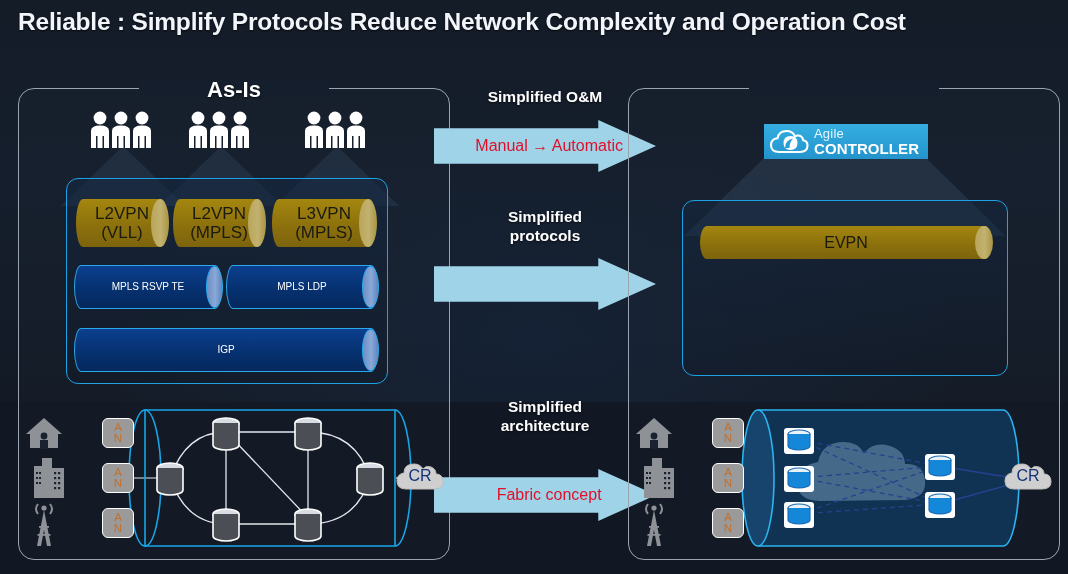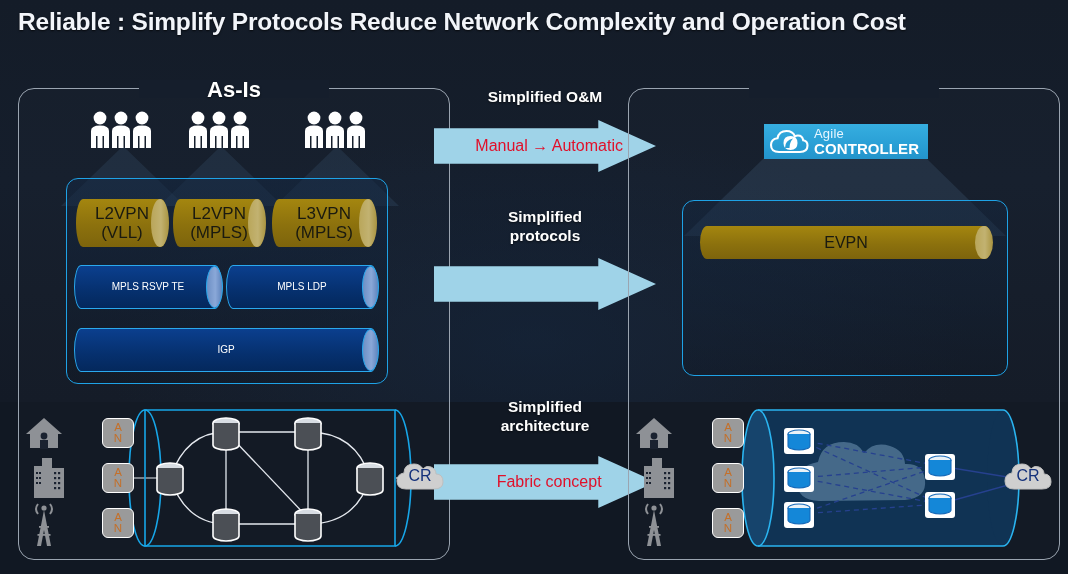--- a/index.html
+++ b/index.html
@@ -128,21 +128,21 @@
     line-height: 1.22;
     text-shadow: 0 1px 2px rgba(0,0,0,0.6);
   }
   #mid-label-1 { left: 440px; top: 88px;  width: 210px; }
   #mid-label-2 { left: 440px; top: 208px; width: 210px; }
   #mid-label-3 { left: 440px; top: 398px; width: 210px; }
 
   .arrow-wrap { position: absolute; height: 52px; }
   #arrow-1 { left: 434px; top: 120px; width: 222px; }
   #arrow-2 { left: 434px; top: 258px; width: 222px; }
-  #arrow-3 { left: 434px; top: 456px; width: 222px; }
+  #arrow-3 { left: 434px; top: 469px; width: 222px; }
 
   .arrow-shape {
     position: absolute; inset: 0;
     background: #9fd3e8;
     -webkit-clip-path: polygon(0 16%, 74% 16%, 74% 0, 100% 50%, 74% 100%, 74% 84%, 0 84%);
     clip-path: polygon(0 16%, 74% 16%, 74% 0, 100% 50%, 74% 100%, 74% 84%, 0 84%);
   }
   .arrow-text {
     position: absolute; left: 0; top: 0; width: 74%; height: 100%;
     display: flex; align-items: center; justify-content: center;

